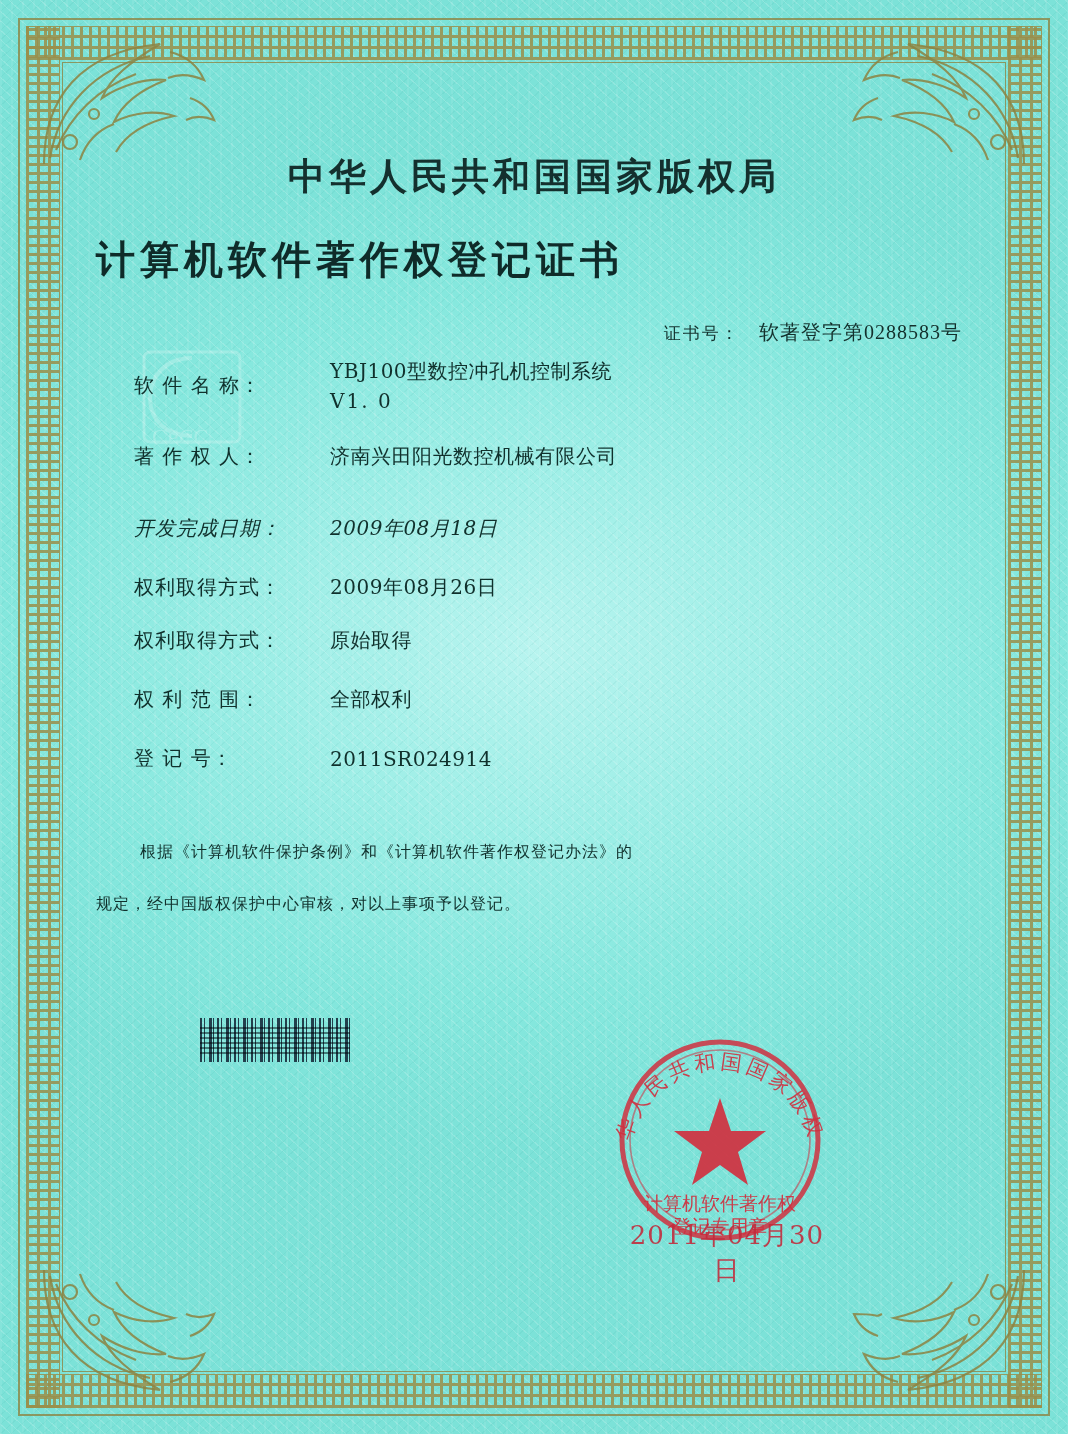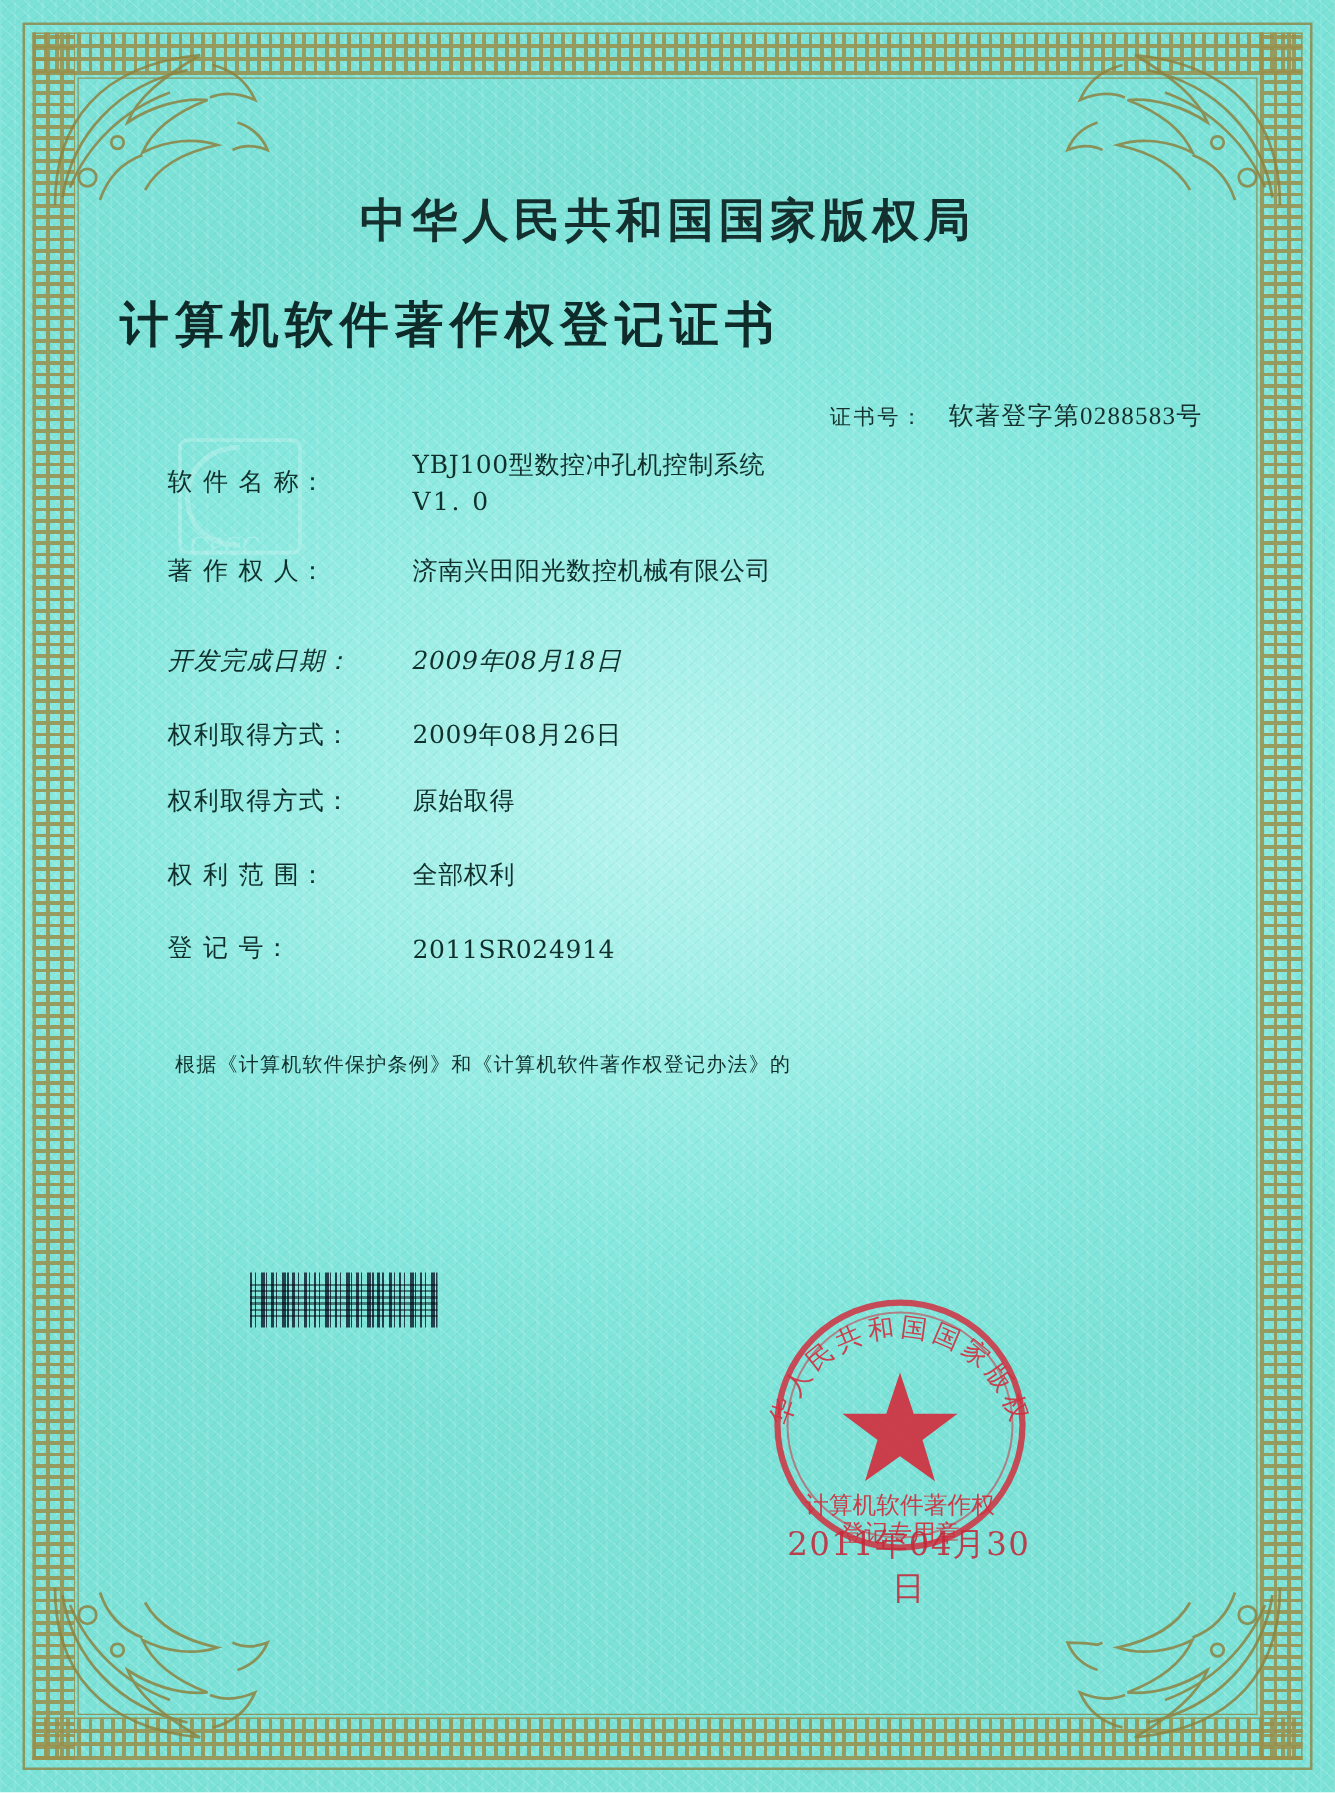--- a/index.html
+++ b/index.html
@@ -352,20 +352,21 @@
 
       <div class="field-row" style="margin-top:32px">
         <div class="field-label">登  记  号：</div>
         <div class="field-value">2011SR024914</div>
       </div>
 
     </div>
 
     <div class="statement">
       <span class="indent">根据《计算机软件保护条例》和《计算机软件著作权登记办法》的</span>
+      <span>规定，经中国版权保护中心审核，对以上事项予以登记。</span>
     </div>
 
   </div>
 
   <div id="barcode"></div>
   <div id="barcode-noise"></div>
 
   <div id="seal">
     <svg viewBox="0 0 240 240" xmlns="http://www.w3.org/2000/svg">
       <defs>

